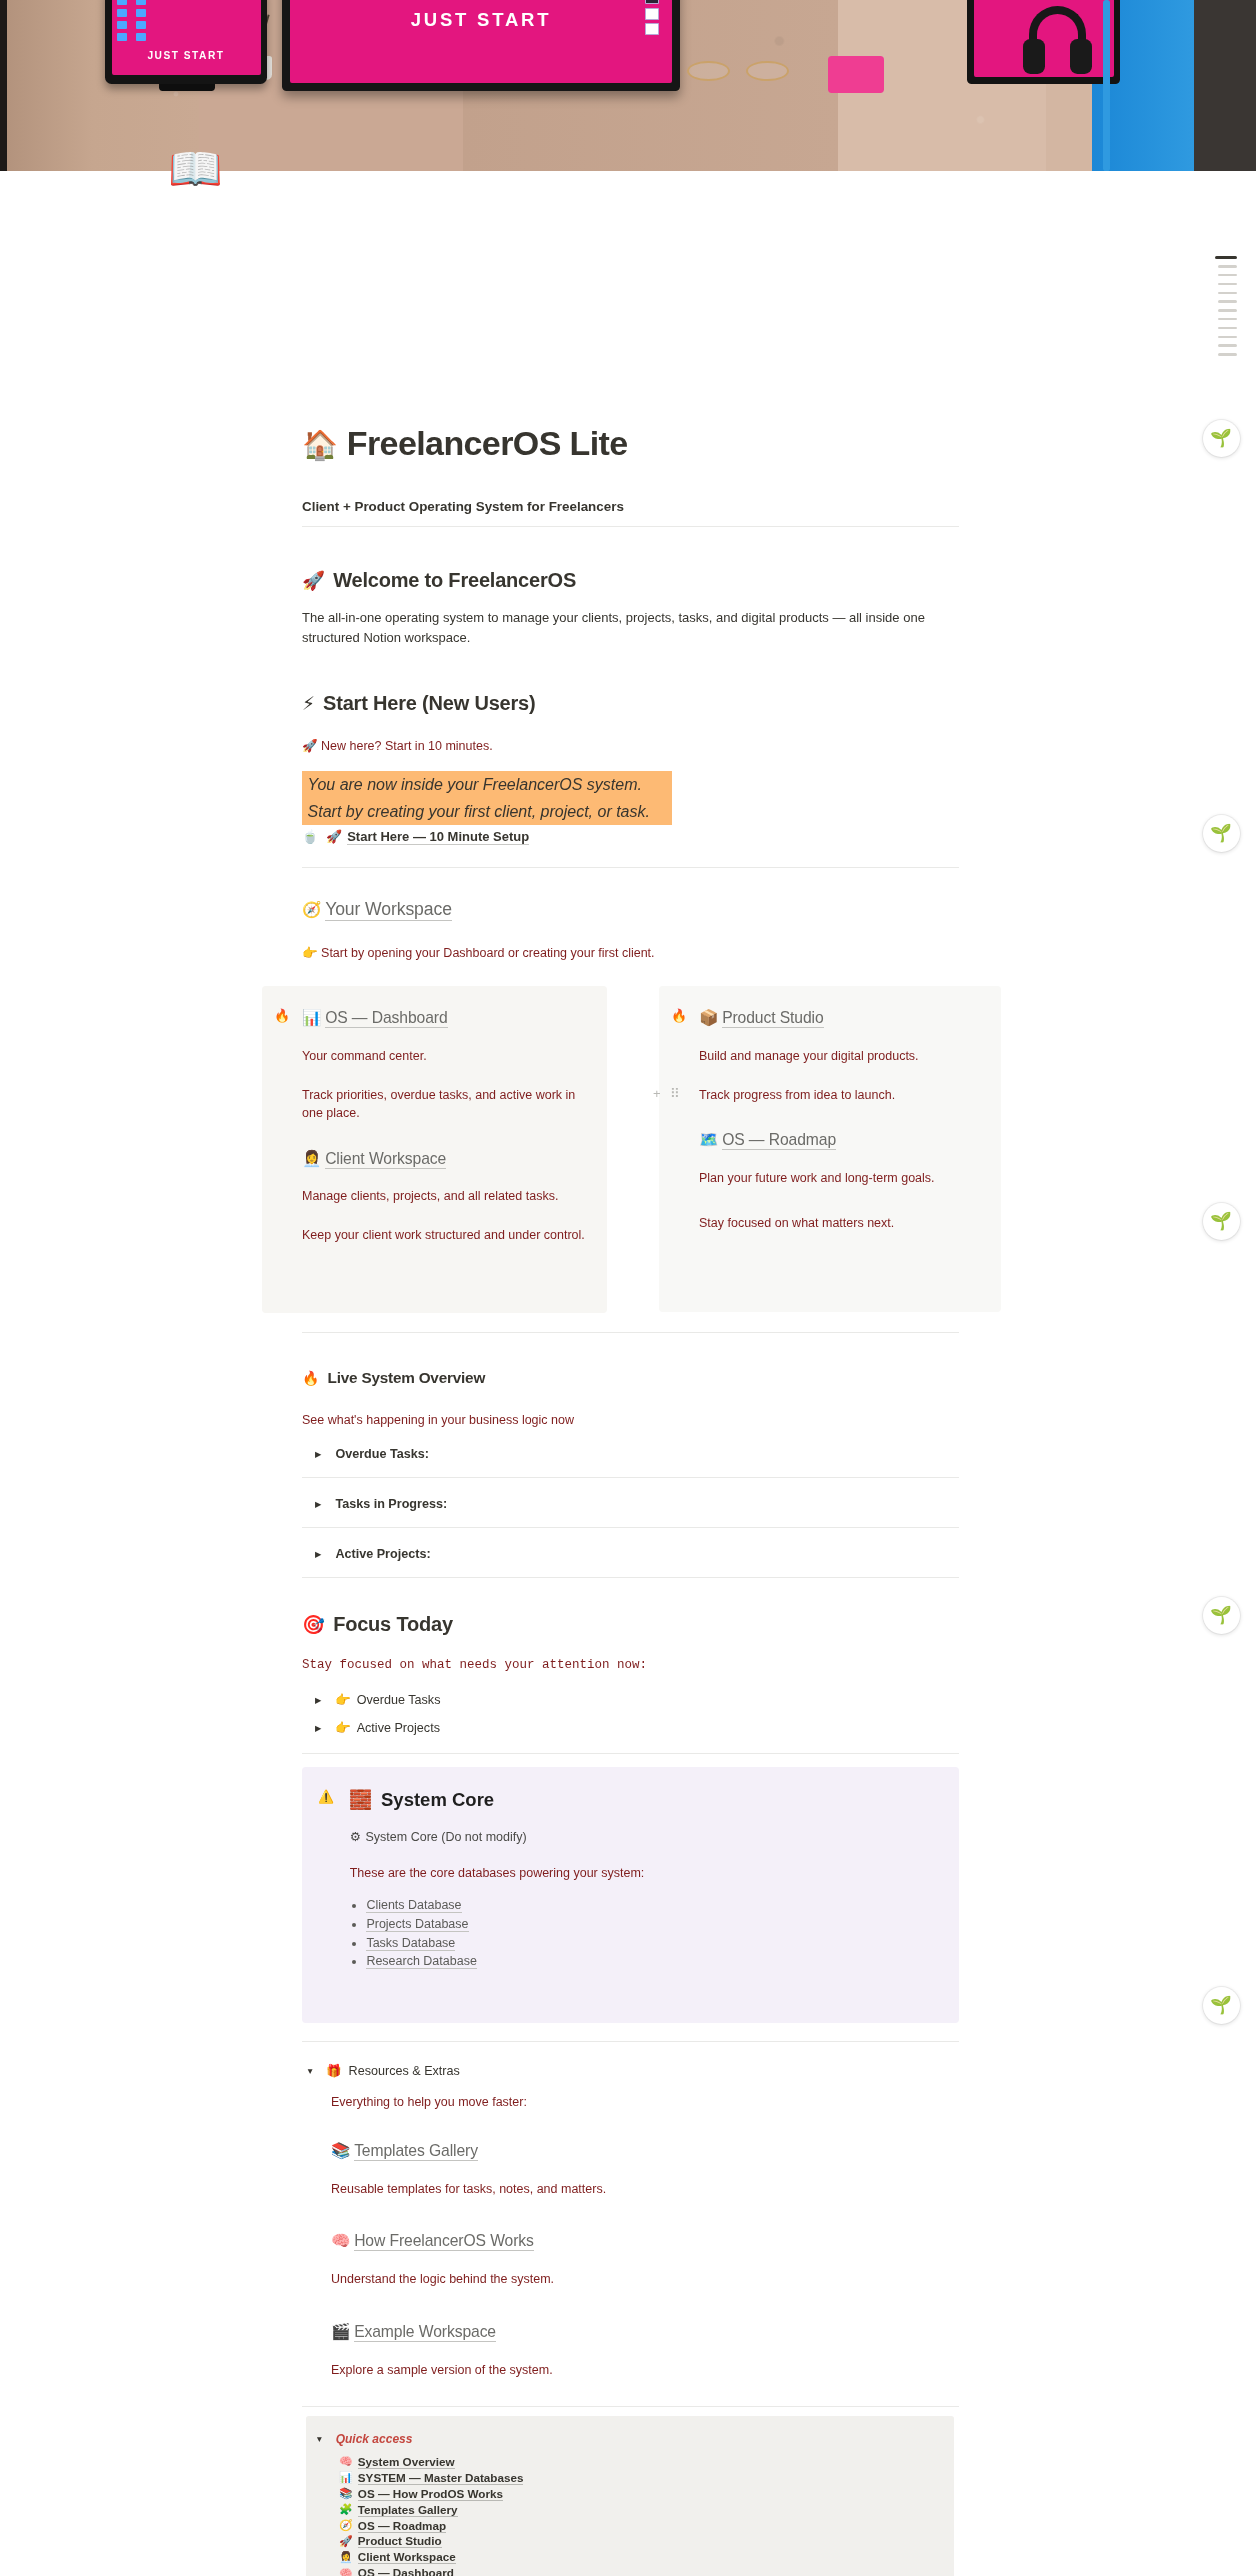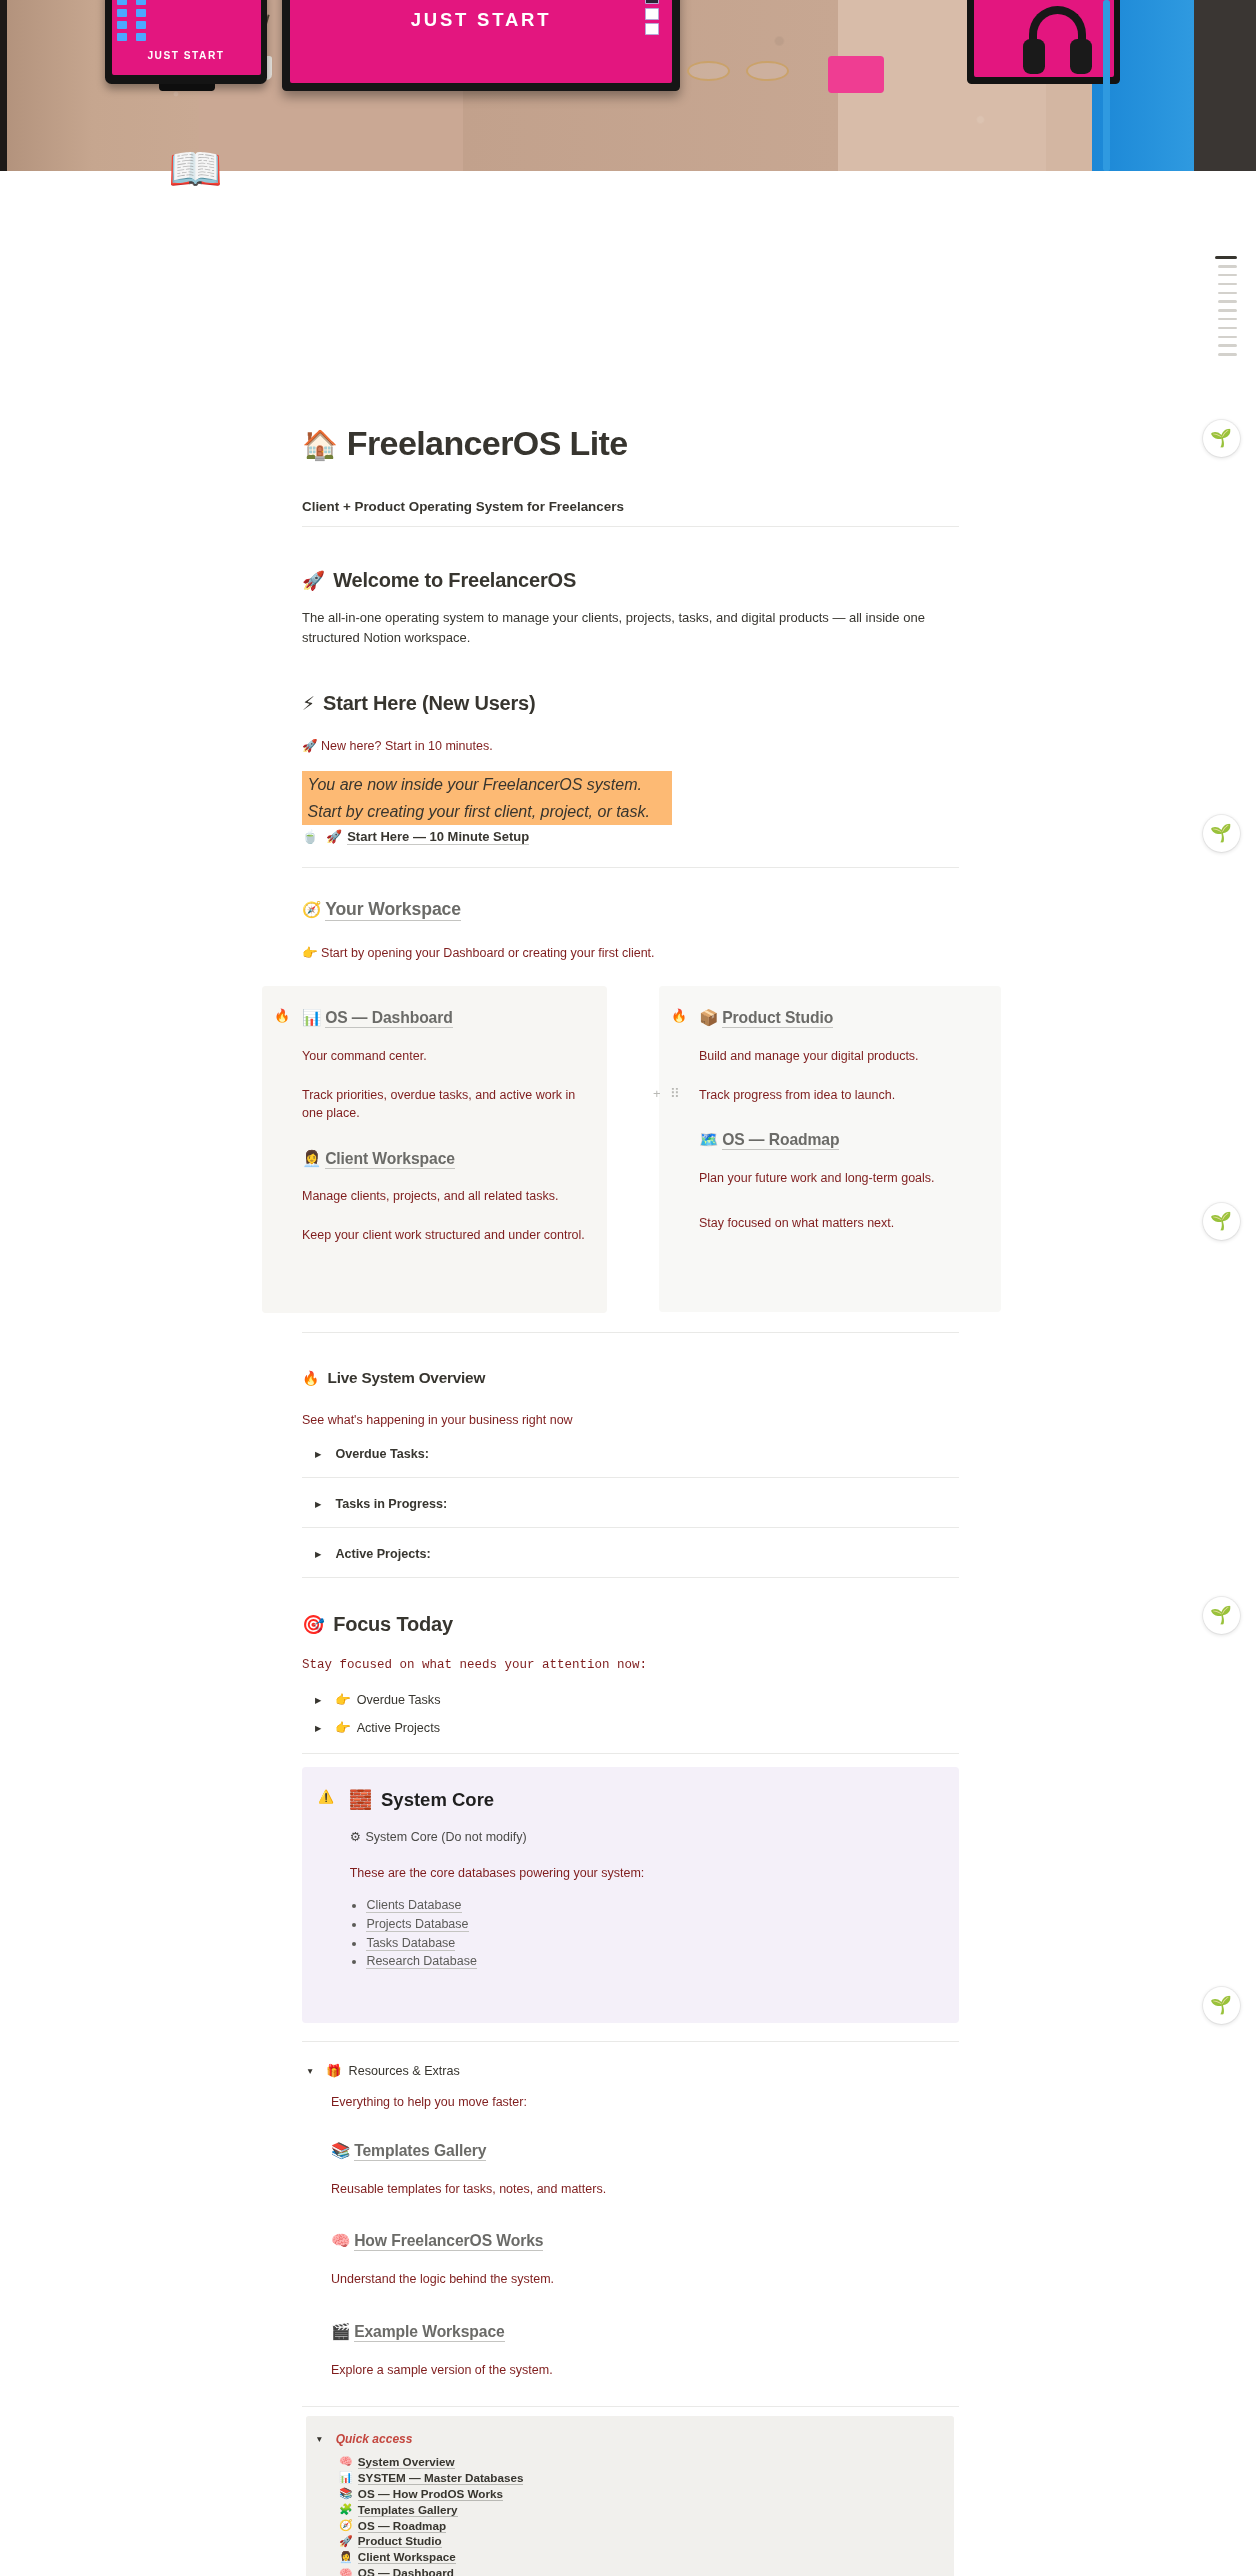--- a/index.html
+++ b/index.html
@@ -130,21 +130,21 @@
     color: #37352f; margin: 0; line-height: 1.18; white-space: nowrap;
   }
   h1.title .em { font-size: 29px; margin-right: 9.3px; }
 
   .subtitle { font-size: 13.4px; font-weight: 700; color: #37352f; }
   .divider { height:0.9px; background:#e9e9e7; }
 
   h2.sec { font-size: 20px; font-weight: 700; color:#37352f; margin:0; letter-spacing:-0.2px; }
   h2.sec .em { margin-right: 8.3px; font-size: 18.5px; }
 
-  h3.lnk { font-size: 17.6px; font-weight: 700; color:#6b6b68; margin:0; letter-spacing:-0.1px; }
+  h3.lnk { font-size: 17.6px; font-weight: 400; color:#6b6b68; margin:0; letter-spacing:-0.1px; }
   h3.lnk .lb { border-bottom: 1.2px solid #c4c4c1; padding-bottom:0.9px; }
   h3.lnk .em { margin-right:3.7px; font-size:15.7px; }
 
   p.body { font-size: 13px; line-height: 1.52; color:#37352f; margin:0; }
   p.small { font-size: 12.5px; line-height:1.5; color:#7f1d1d; margin:0; }
 
   .quote {
     background:#fdba74; font-style: italic; font-size:16px; line-height:1.58;
     color:#37352f; padding:0.9px 5.6px;
   }
@@ -370,21 +370,21 @@
     <div class="hoverctl" style="left:653px; top:915px;">
       <span>+</span>
       <span>⠿</span>
     </div>
 
     <div class="col divider" style="top:1161px;"></div>
 
     <h2 class="col sec" style="top:1198px; font-size:15.3px;">
       <span class="em" style="font-size:14px">🔥</span><span>Live System Overview</span>
     </h2>
-    <p class="col small" style="top:1240px;">See what's happening in your business right now</p>
+    <p class="col small" style="top:1240px;">See what's happening in your business logic now</p>
 
     <div class="col toggle" style="top:1276px; left:315px;">
       <span class="tri">▶</span>
       <span>Overdue Tasks:</span>
     </div>
     <div class="col divider" style="top:1306px;"></div>
 
     <div class="col toggle" style="top:1326px; left:315px;">
       <span class="tri">▶</span>
       <span>Tasks in Progress:</span>

